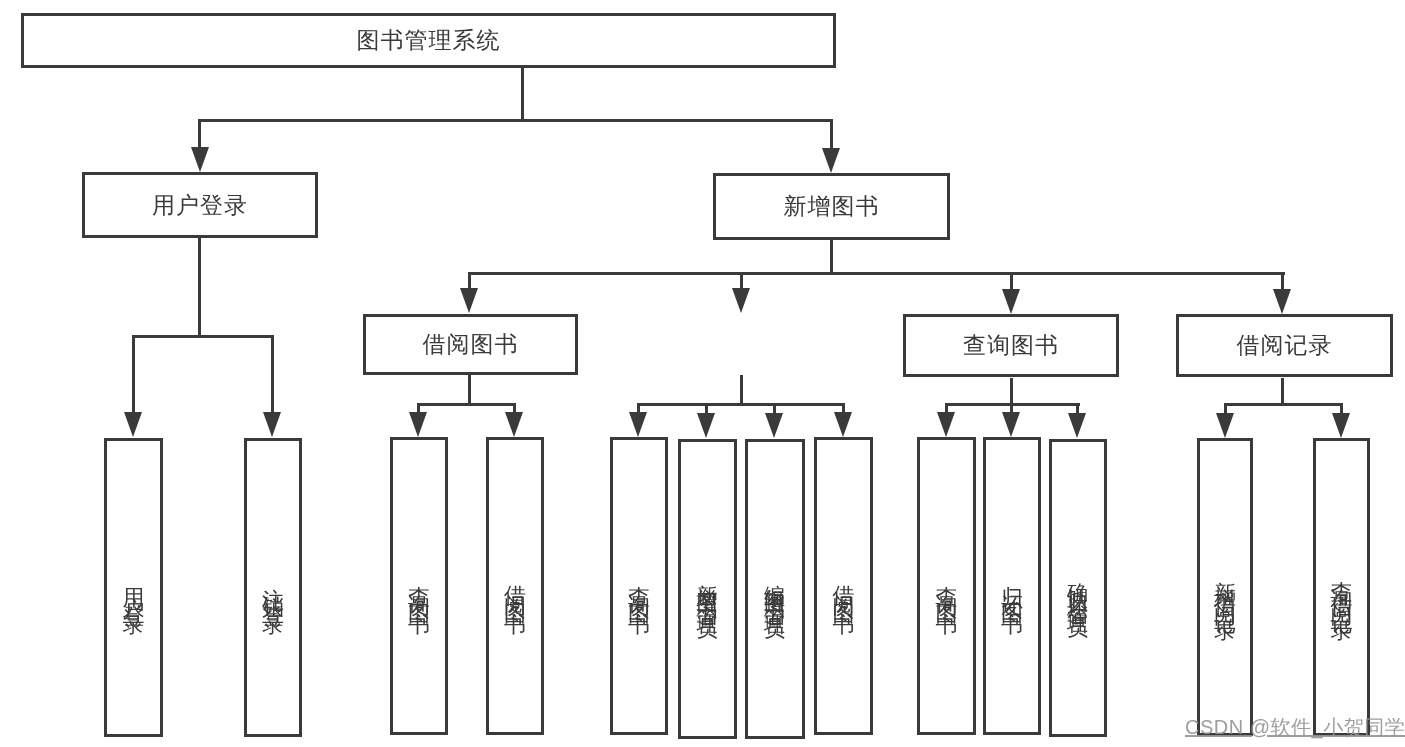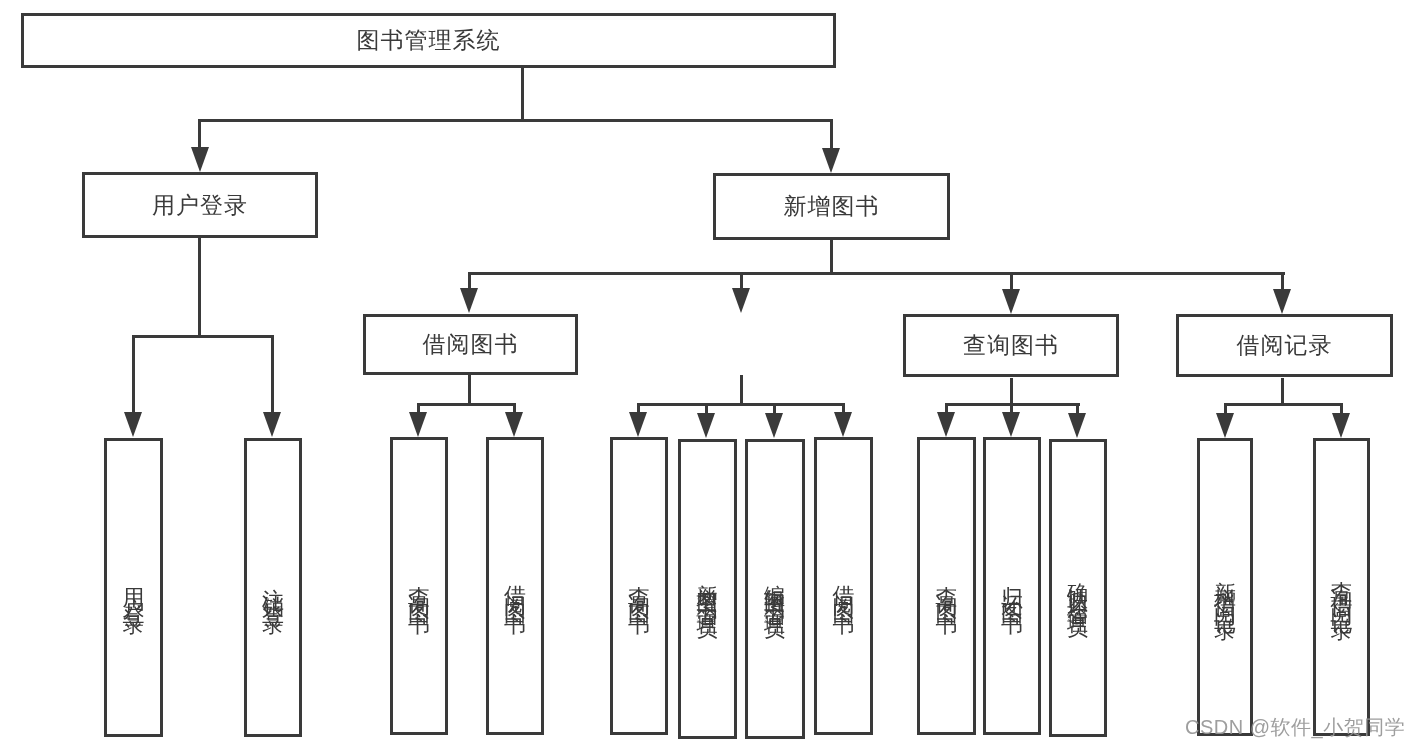--- a/index.html
+++ b/index.html
@@ -19,21 +19,21 @@
   .vlabel.long{font-size:21px;letter-spacing:5px;}
   .vline{position:absolute;width:3px;background:#3a3a3a;z-index:1;}
   .hline{position:absolute;height:3px;background:#3a3a3a;z-index:1;}
   .arrow{
     position:absolute;width:0;height:0;z-index:1;
     border-left:9px solid transparent;border-right:9px solid transparent;
     border-top:25px solid #3a3a3a;
   }
   .watermark{
     position:absolute;left:1185px;top:714px;z-index:5;
-    font-size:20px;color:rgba(150,150,150,0.92);letter-spacing:0.5px;white-space:nowrap;
+    font-size:20px;color:rgba(150,150,150,0.92);letter-spacing:0.5px;white-space:nowrap;text-decoration:underline;
   }
 </style>
 </head>
 <body>
 
 <div id="stage">
 
   <div class="vline" style="left:521px;top:68px;height:52px;"></div>
   <div class="hline" style="left:199px;top:119px;width:634px;"></div>
   <div class="vline" style="left:198px;top:119px;height:30px;"></div>

